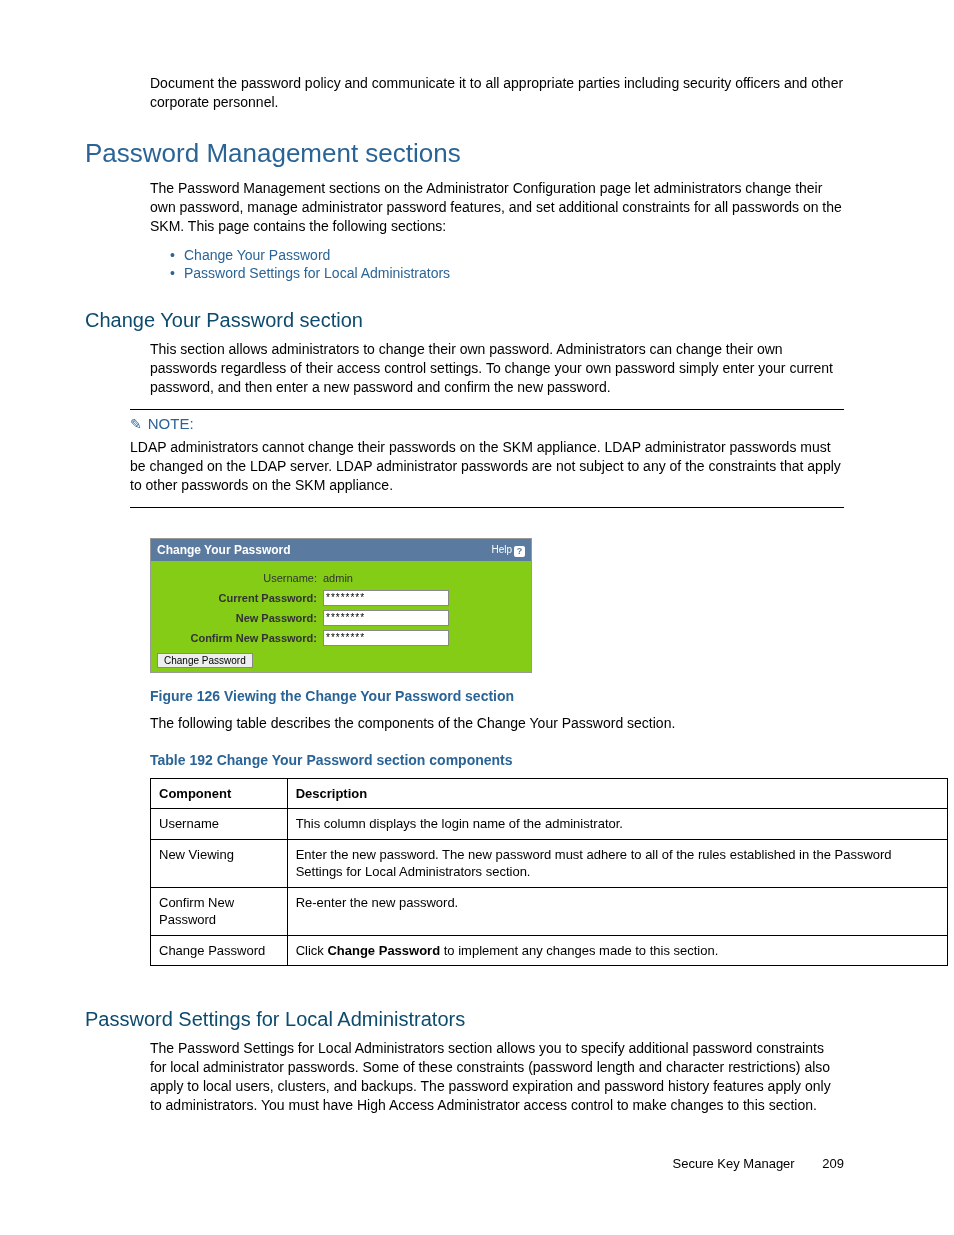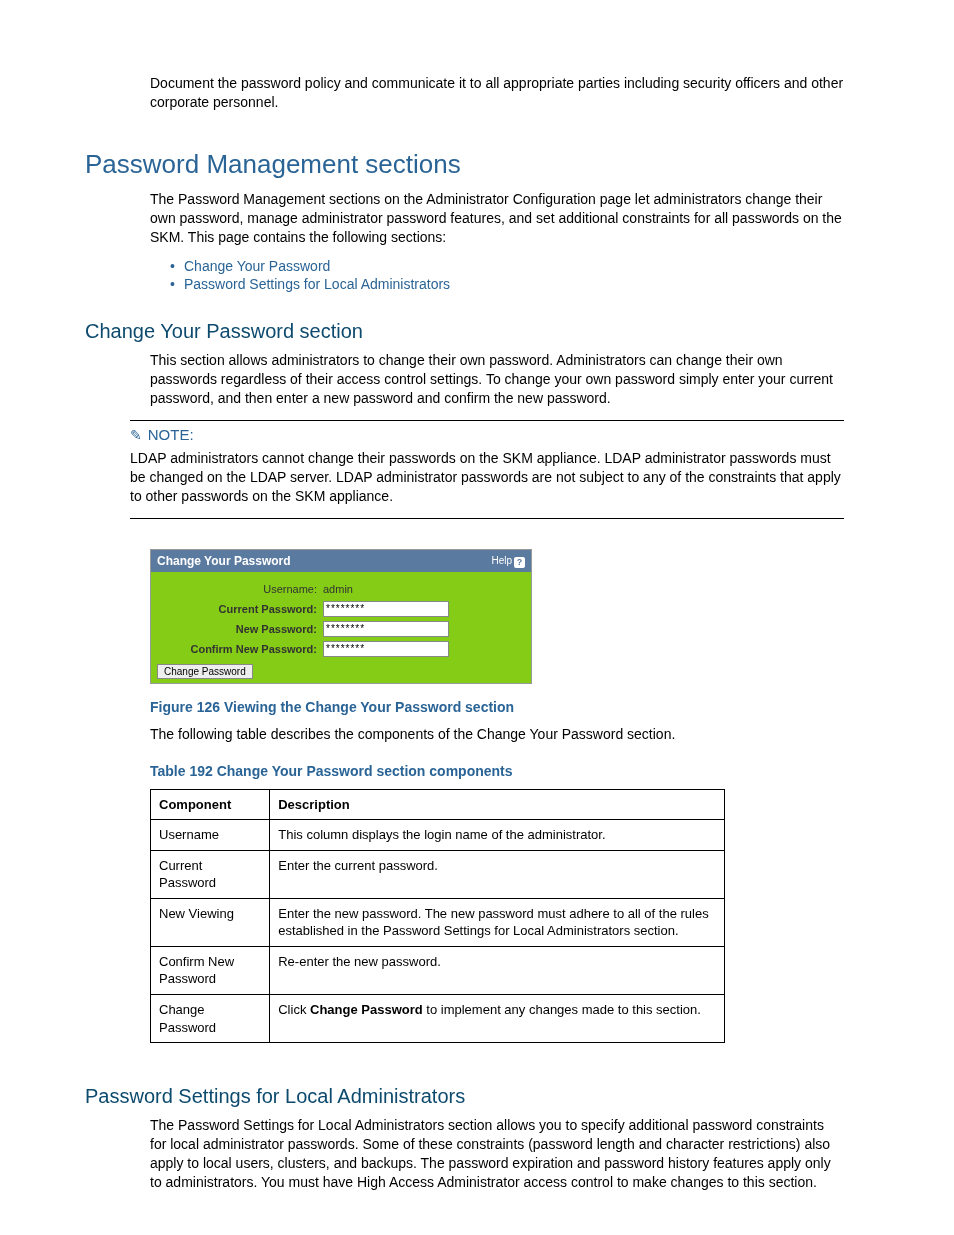--- a/index.html
+++ b/index.html
@@ -7,21 +7,21 @@
     font-size: 14px;
     color: #000;
     margin: 0;
     padding: 60px 110px 40px 85px;
     width: 954px;
     box-sizing: border-box;
     line-height: 1.35;
   }
   .intro-para {
     margin-left: 65px;
-    margin-bottom: 35px;
+    margin-bottom: 24px;
   }
   h1.section-title {
     font-weight: 300;
     font-size: 26px;
     color: #2a6496;
     margin: 12px 0 8px 0;
   }
   h2.sub-title {
     font-weight: 300;
     font-size: 20px;
@@ -151,21 +151,21 @@
     font-weight: bold;
     color: #2a6496;
     margin: 8px 0 8px 65px;
     font-size: 14px;
   }
   .caption-text {
     margin: 4px 0 18px 65px;
   }
   table.component-table {
     border-collapse: collapse;
-    width: 575px;
+    width: 798px;
     margin-left: 65px;
     font-size: 13px;
   }
   table.component-table th, table.component-table td {
     border: 1px solid #000;
     padding: 6px 8px;
     text-align: left;
     vertical-align: top;
   }
   table.component-table th {
@@ -242,24 +242,20 @@
       <th>Component</th>
       <th>Description</th>
     </tr>
   </thead>
   <tbody id="table-body">
       <tr>
         <td>Username</td>
         <td>This column displays the login name of the administrator.</td>
       </tr>
       <tr>
-        <td>Current Password</td>
-        <td>Enter the current password.</td>
-      </tr>
-      <tr>
         <td>New Viewing</td>
         <td>Enter the new password. The new password must adhere to all of the rules established in the Password Settings for Local Administrators section.</td>
       </tr>
       <tr>
         <td>Confirm New Password</td>
         <td>Re-enter the new password.</td>
       </tr>
       <tr>
         <td>Change Password</td>
         <td>Click <b>Change Password</b> to implement any changes made to this section.</td>

